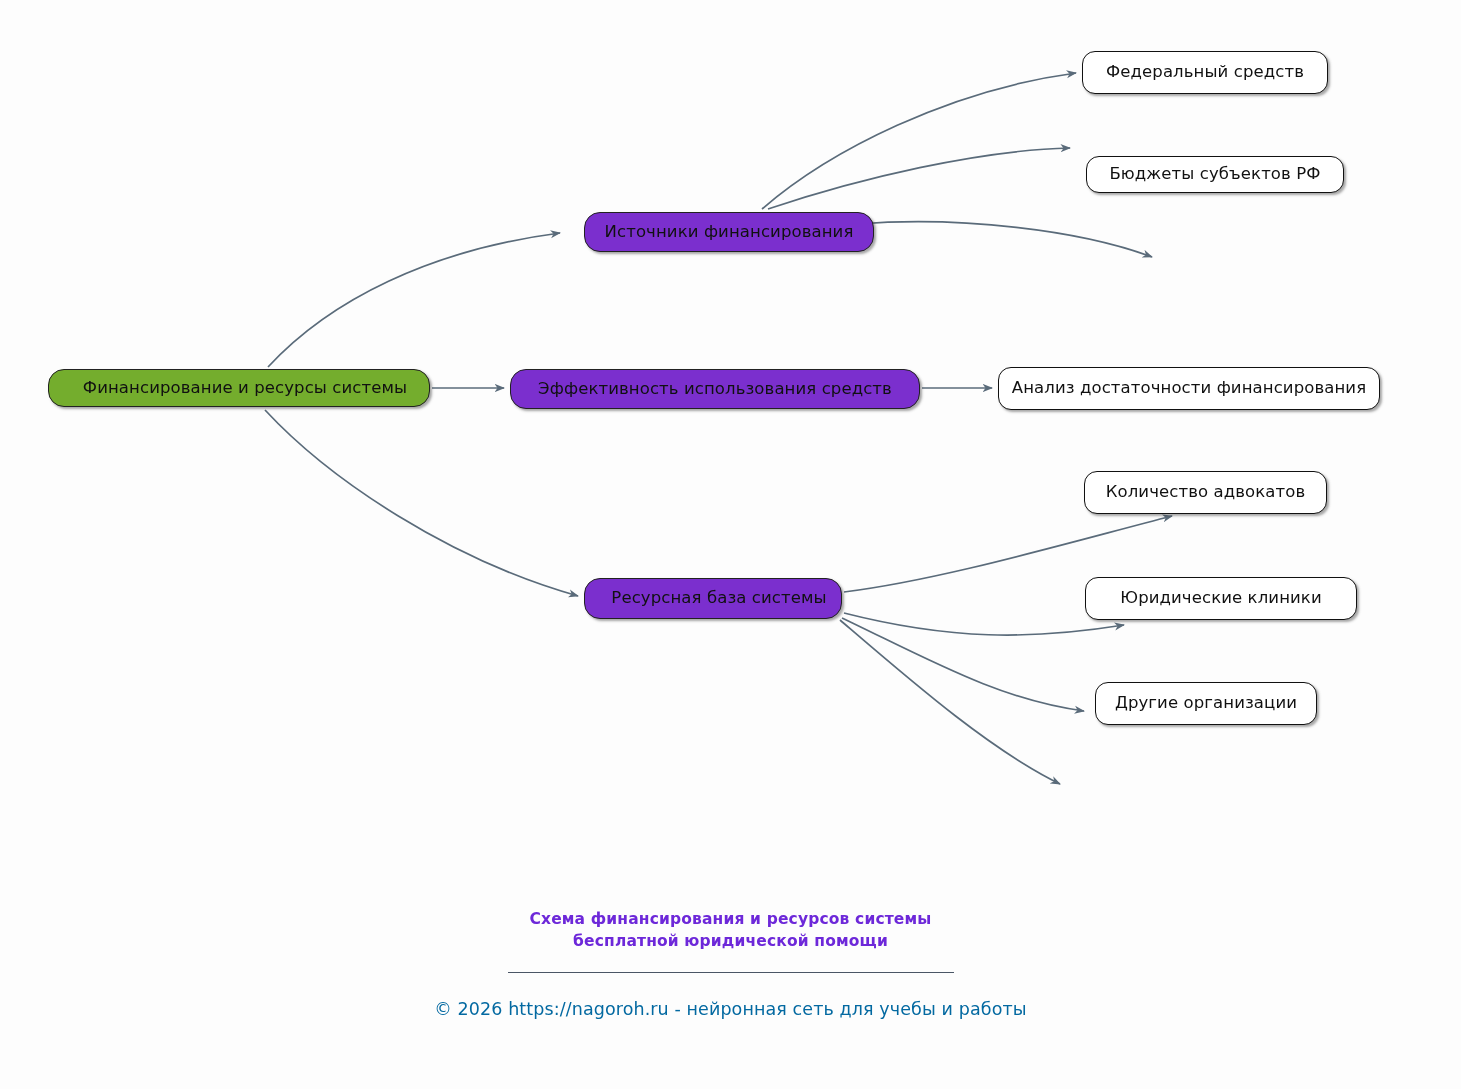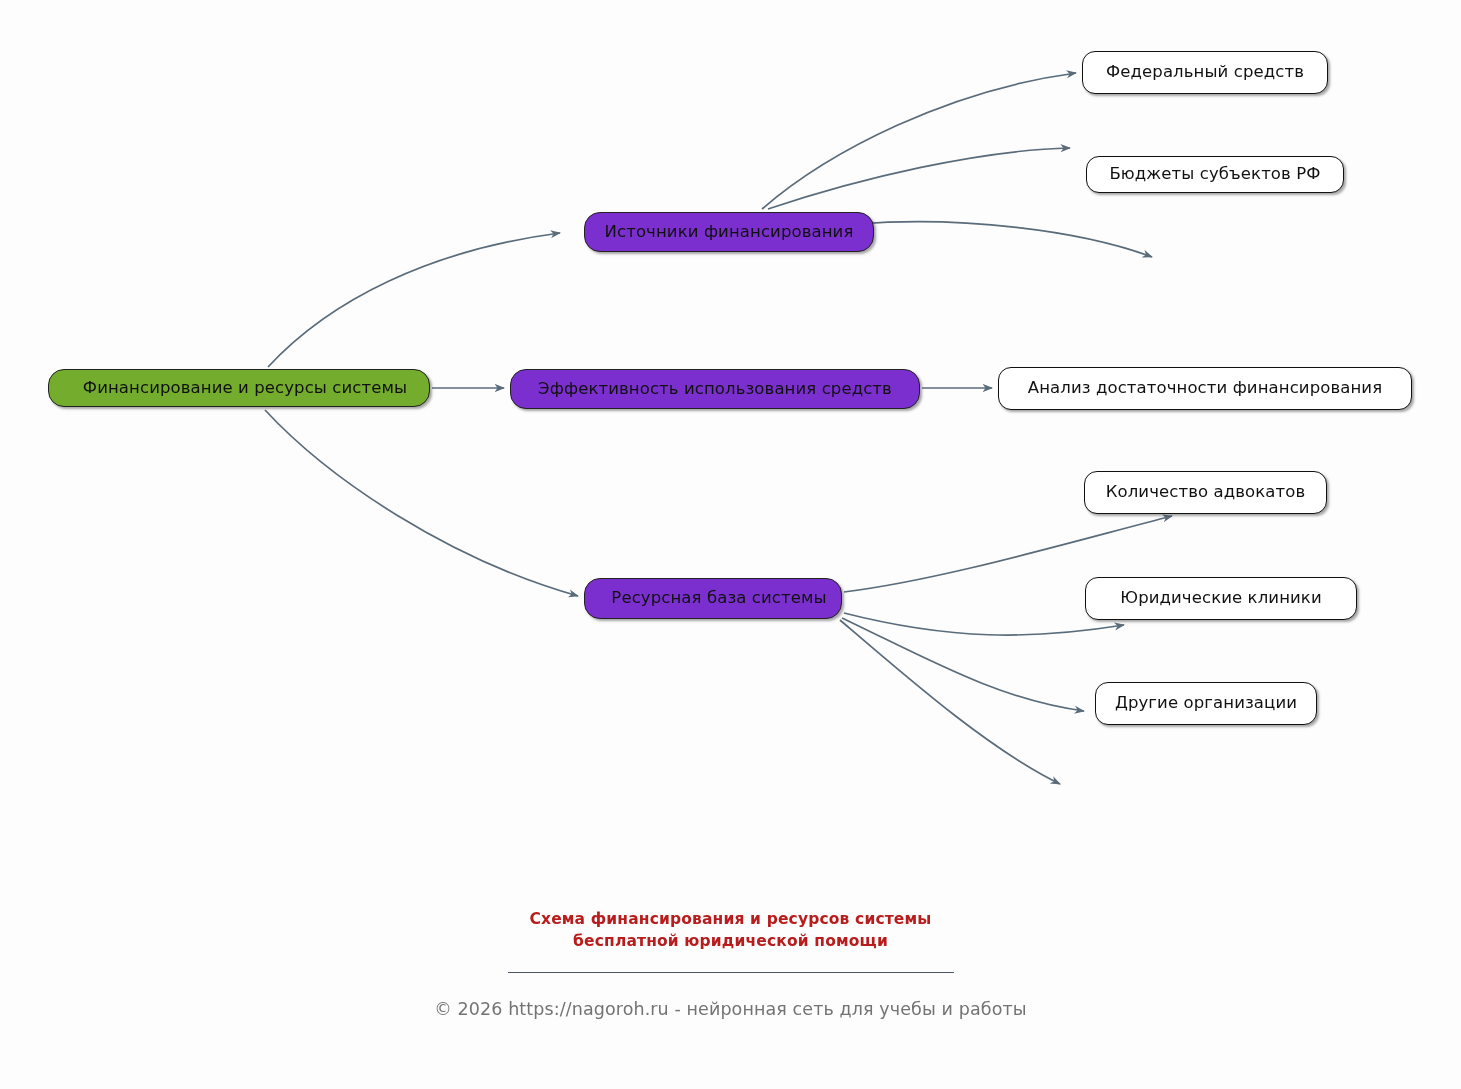--- a/index.html
+++ b/index.html
@@ -65,52 +65,52 @@
 
   
   #node-root        { left: 48px;   top: 369px; width: 382px; height: 38px; }
   #node-sources     { left: 566px;  top: 212px; width: 290px; height: 40px; margin-left: 18px; }
   #node-efficiency  { left: 510px;  top: 369px; width: 410px; height: 40px; }
   #node-resources   { left: 584px;  top: 578px; width: 258px; height: 41px; padding-left: 12px; }
 
   #node-federal       { left: 1082px; top: 51px;  width: 246px; height: 43px; }
   #node-regional      { left: 1076px; top: 156px; width: 258px; height: 37px; margin-left: 10px; }
   #node-extrabudget   { left: 1070px; top: 261px; width: 274px; height: 43px; }
-  #node-analysis      { left: 998px;  top: 367px; width: 414px; height: 43px; }
+  #node-analysis      { left: 998px;  top: 367px; width: 382px; height: 43px; }
   #node-lawyers       { left: 1084px; top: 471px; width: 243px; height: 43px; }
   #node-clinics       { left: 1085px; top: 577px; width: 272px; height: 43px; }
   #node-others        { left: 1095px; top: 682px; width: 222px; height: 43px; }
   #node-assessment    { left: 1022px; top: 786px; width: 368px; height: 43px; }
 
   
   #footer {
     position: absolute;
     left: 0;
     top: 908px;
     width: 1461px;
     text-align: center;
   }
   #footer-title {
     font-size: 15.5px;
     font-weight: bold;
-    color: #b91c1c;
+    color: #6d28d9;
     line-height: 1.42;
     white-space: pre-line;
     letter-spacing: 0.15px;
   }
   #footer-divider {
     width: 446px;
     height: 0;
     border-top: 1.4px solid #4a5666;
     margin: 20px auto 0 auto;
   }
   #footer-copyright {
     margin-top: 26px;
     font-size: 17.5px;
-    color: #737373;
+    color: #0369a1;
     letter-spacing: 0.1px;
   }
 </style>
 </head>
 <body>
 
 <div id="diagram-canvas">
 
   <svg id="edge-layer" viewBox="0 0 1461 1089">
     <defs>

